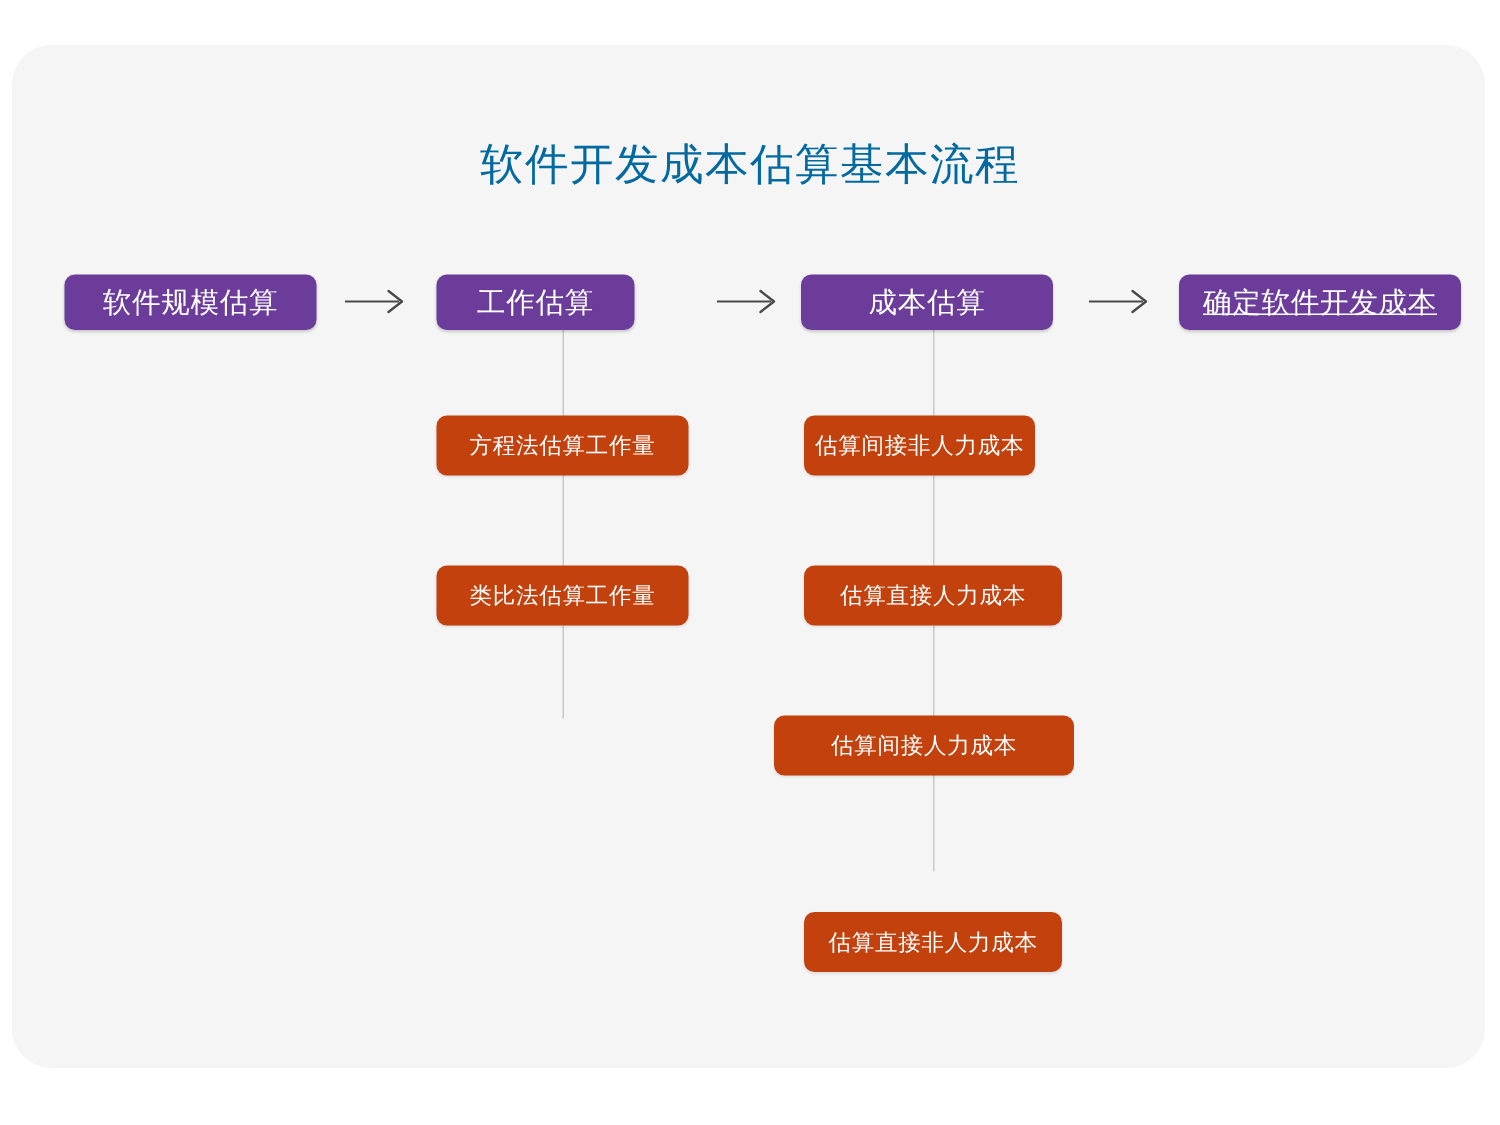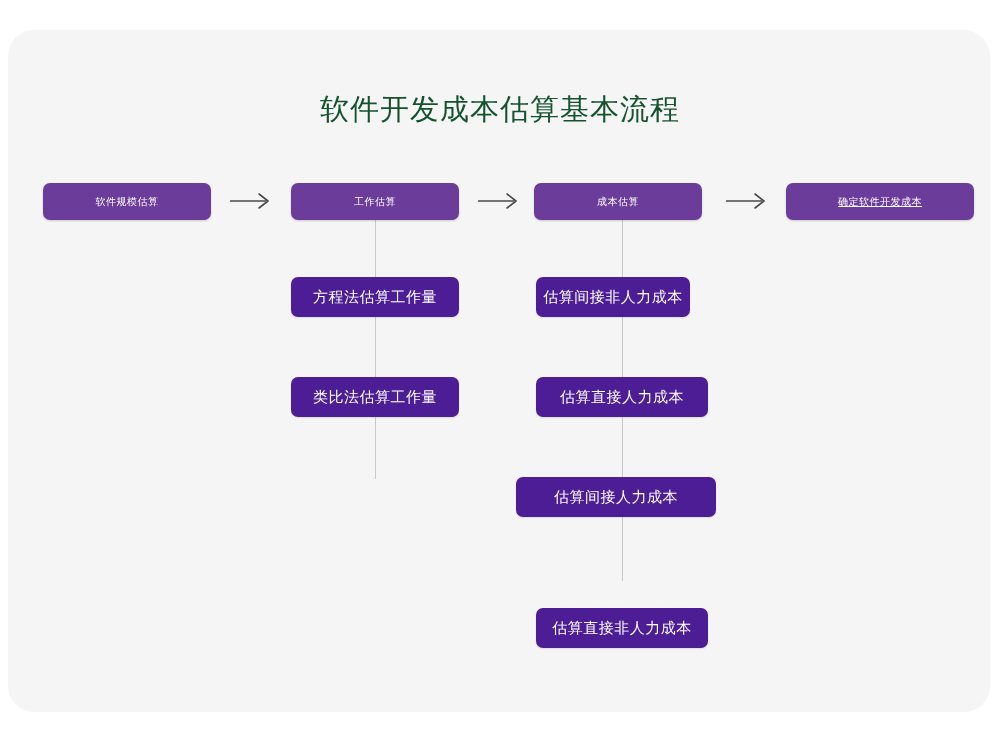--- a/index.html
+++ b/index.html
@@ -29,21 +29,21 @@
     border-radius: 26px;
   }
 
   .diagram-title {
     position: absolute;
     left: 0;
     top: 90px;
     width: 1000px;
     text-align: center;
     font-size: 29px;
-    color: #14532d;
+    color: #0369a1;
     letter-spacing: 1px;
     font-weight: 400;
     white-space: nowrap;
   }
 
   
   .vline {
     position: absolute;
     width: 1px;
     background: #c9c9c9;
@@ -60,34 +60,34 @@
 
   
   .node {
     position: absolute;
     box-sizing: border-box;
     display: flex;
     align-items: center;
     justify-content: center;
     border-radius: 7px;
     color: #ffffff;
-    font-size: 10px;
+    font-size: 19px;
     letter-spacing: 0.5px;
     white-space: nowrap;
     user-select: none;
   }
 
   .node.primary {
     background: #6c3c9b;
     box-shadow: 0 1px 2px rgba(0,0,0,0.18);
     height: 37px;
   }
 
   .node.secondary {
-    background: #4c1d95;
+    background: #c2410c;
     height: 40px;
     box-shadow: 0 1px 2px rgba(0,0,0,0.10);
     font-size: 15px;
   }
 </style>
 </head>
 <body>
 
 <div id="stage">
 
@@ -118,21 +118,21 @@
   </div>
   <div class="arrow" style="left:724px;">
     <svg width="46" height="24" viewBox="0 0 46 24">
       <path d="M2 12 L38 12" stroke="#4a4a4a" stroke-width="1.4" fill="none"></path>
       <path d="M31 5 L40 12 L31 19" stroke="#4a4a4a" stroke-width="1.6" fill="none" stroke-linecap="round" stroke-linejoin="round"></path>
     </svg>
   </div>
 
   <div class="node primary" style="left:43px; top:183px; width:168px;">软件规模估算</div>
 
-  <div class="node primary" style="left:291px; top:183px; width:168px;">工作估算</div>
+  <div class="node primary" style="left:291px; top:183px; width:132px;">工作估算</div>
 
   <div class="node primary" style="left:534px; top:183px; width:168px;">成本估算</div>
 
   <div class="node primary" style="left:786px; top:183px; width:188px;text-decoration:underline;">确定软件开发成本</div>
 
   <div class="node secondary" style="left:291px; top:277px; width:168px;">方程法估算工作量</div>
 
   <div class="node secondary" style="left:291px; top:377px; width:168px;">类比法估算工作量</div>
 
 

